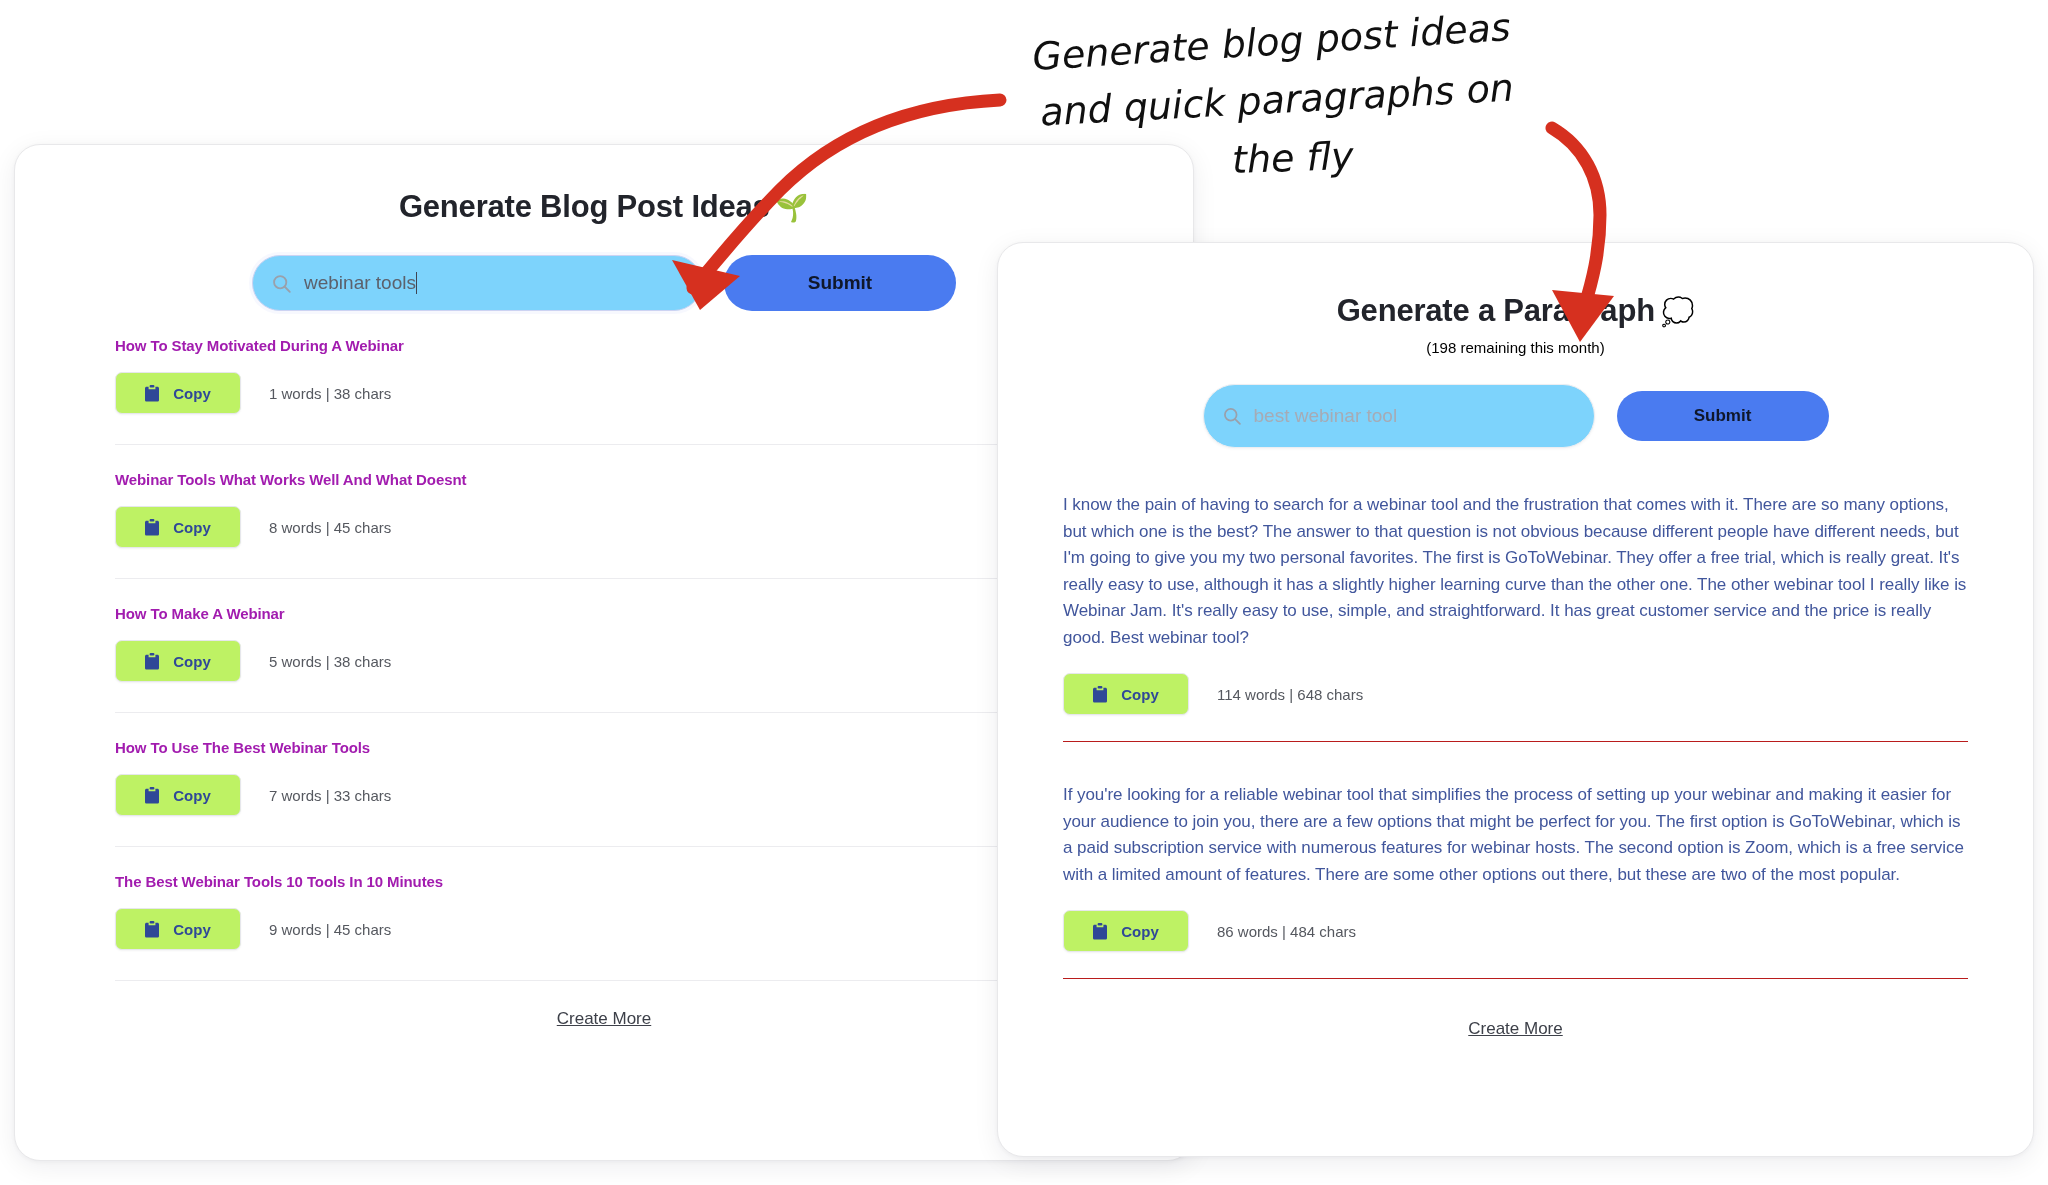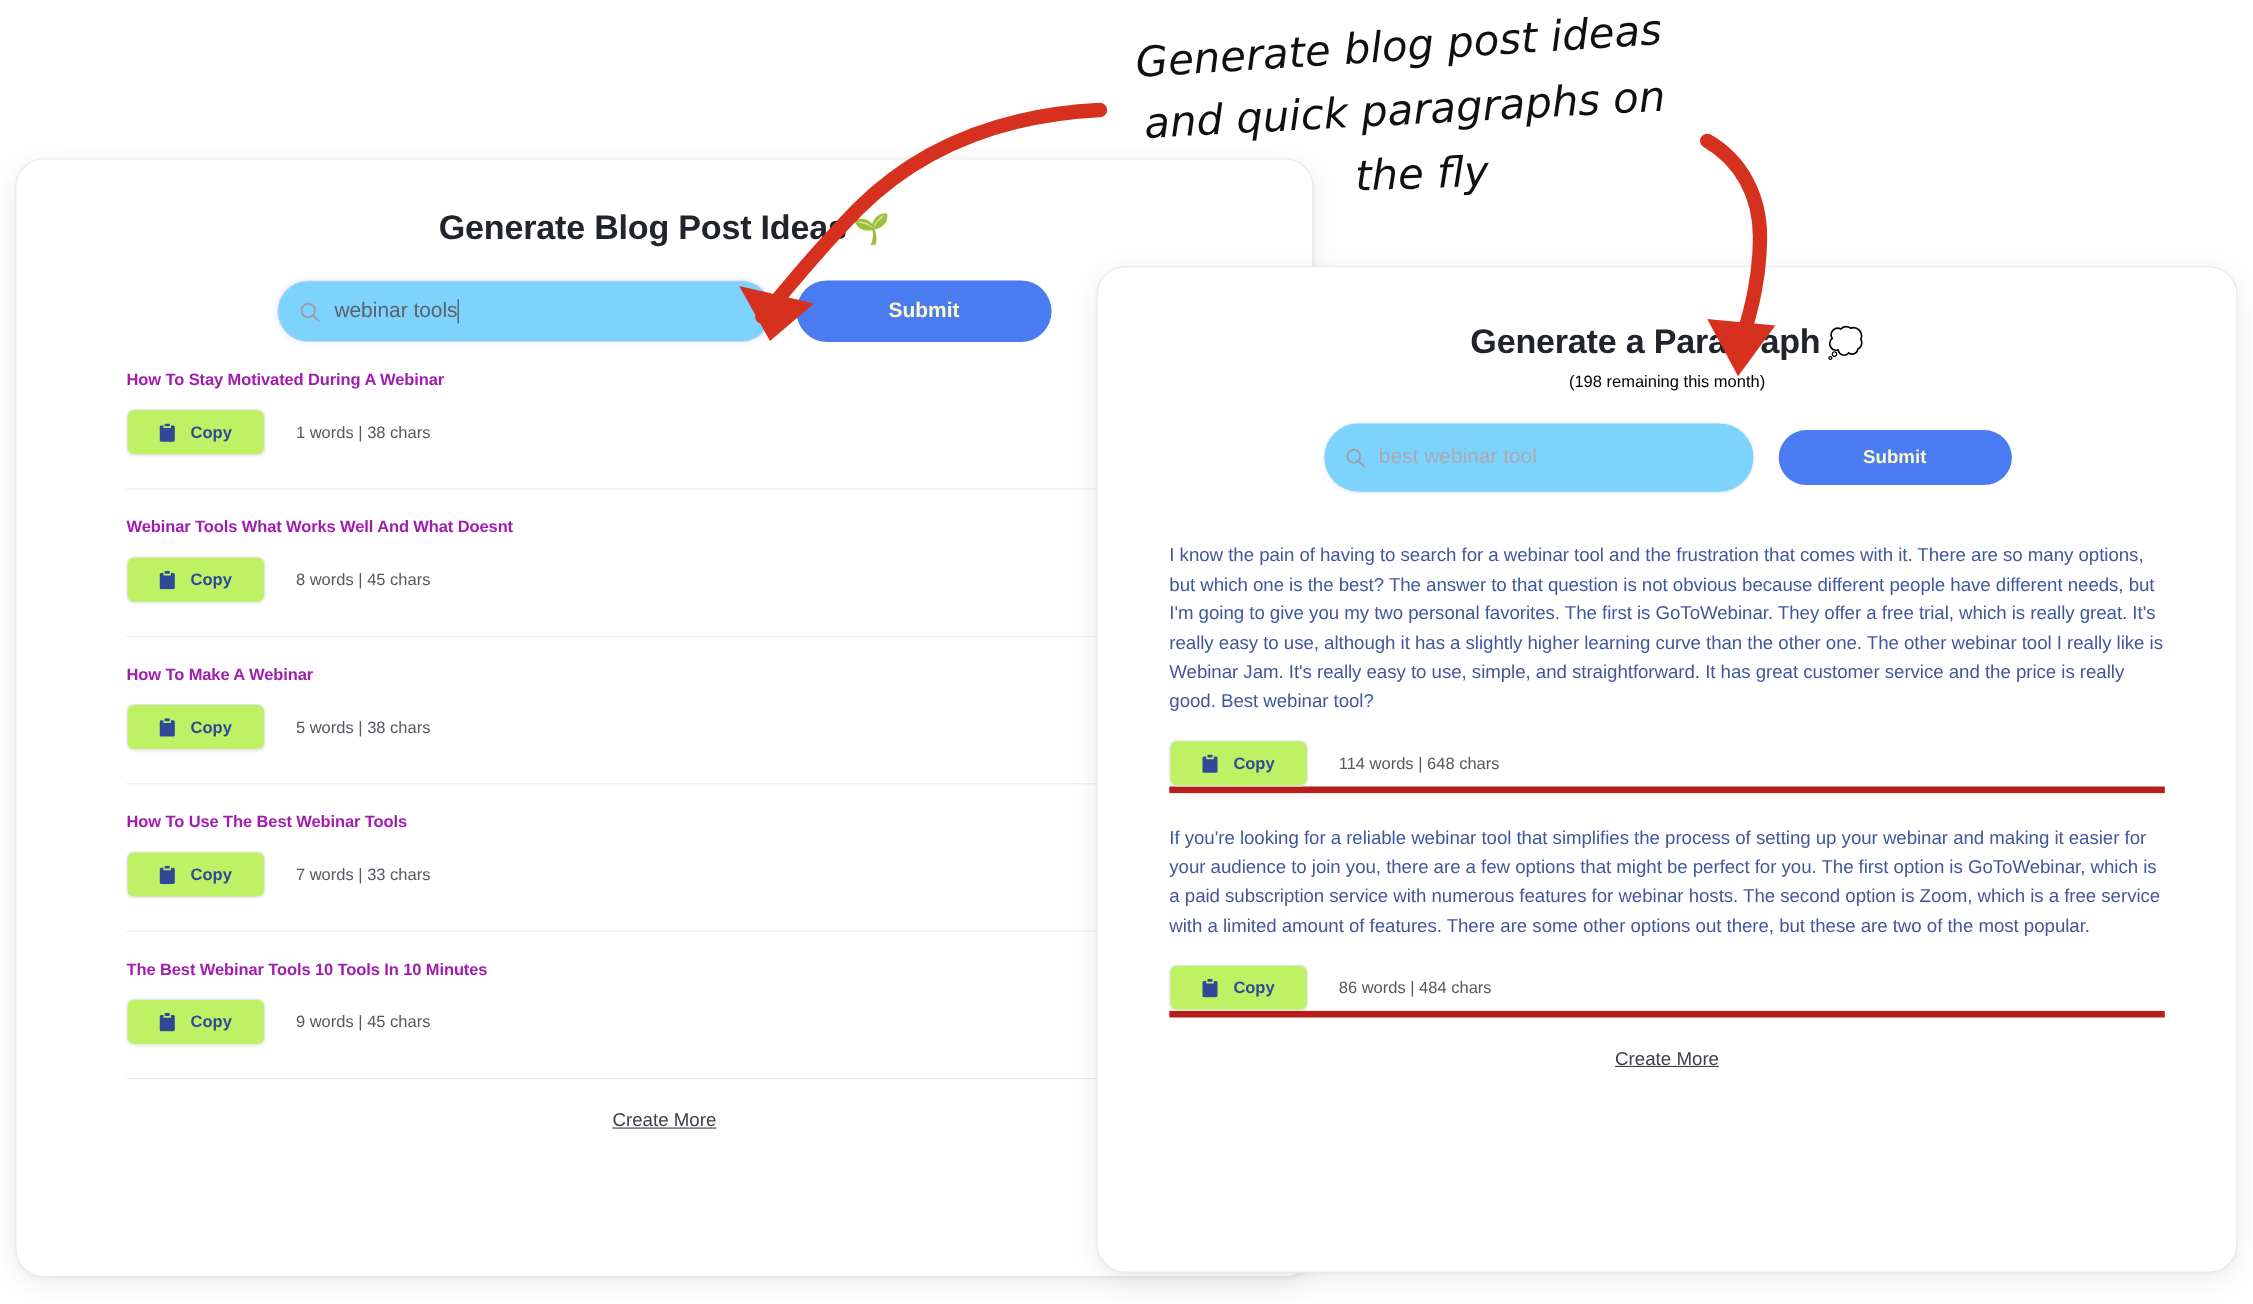--- a/index.html
+++ b/index.html
@@ -88,21 +88,21 @@
     font-family: "Liberation Sans", sans-serif;
     font-size: 19px;
     color: #5c616c;
     width: 100%;
     padding: 0;
   }
   .search-box input::placeholder { color: #a6abb5; }
 
   .submit-btn {
     background: #4a7bf0;
-    color: #fef9c3;
+    color: #0f172a;
     border: 0;
     border-radius: 999px;
     font-family: "Liberation Sans", sans-serif;
     font-weight: 700;
     cursor: pointer;
   }
 
   
   #left-search-box {
     width: 450px;
@@ -185,22 +185,23 @@
   }
   .create-more {
     font-size: 17px;
     color: #3d4049;
     text-decoration: underline;
     cursor: pointer;
   }
 
   
   .para-row {
-    border-bottom: 6px solid #b91c1c;
-    margin-bottom: 28px;
+    border-bottom: 1px solid #b91c1c;
+    padding-bottom: 26px;
+    margin-bottom: 40px;
   }
   .para-text {
     color: #41569c;
     font-size: 17px;
     line-height: 1.56;
     margin: 0 0 22px 0;
     letter-spacing: -0.05px;
   }
 
   

